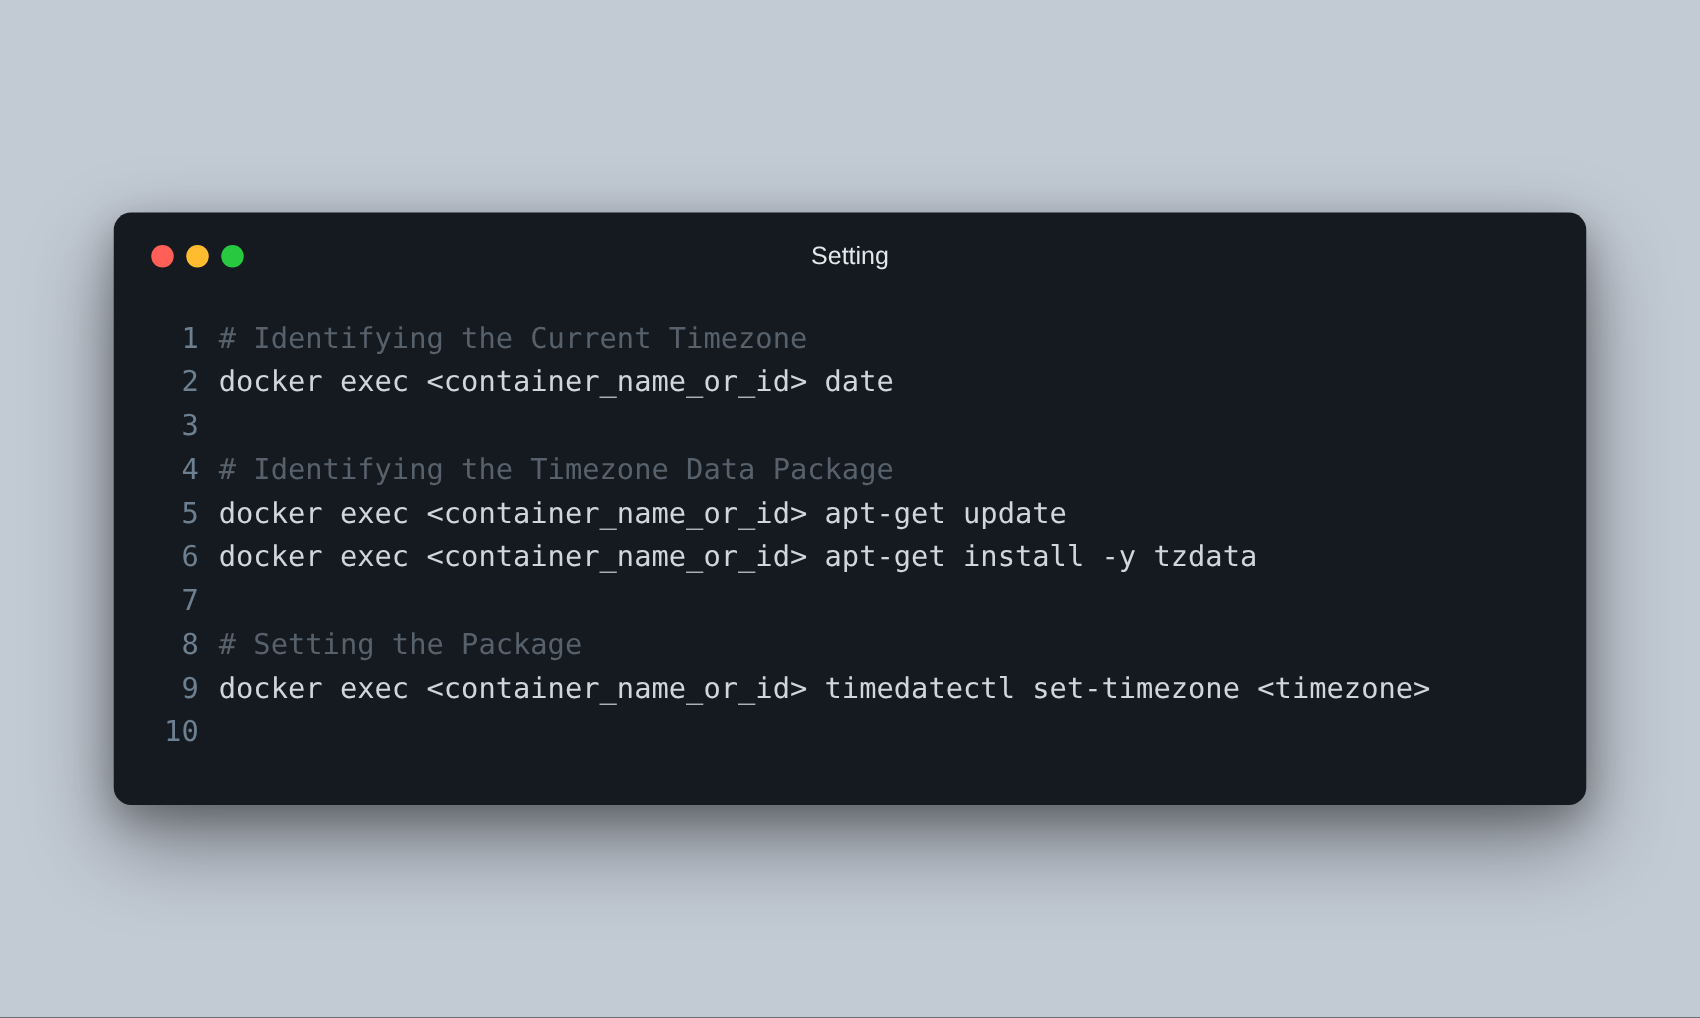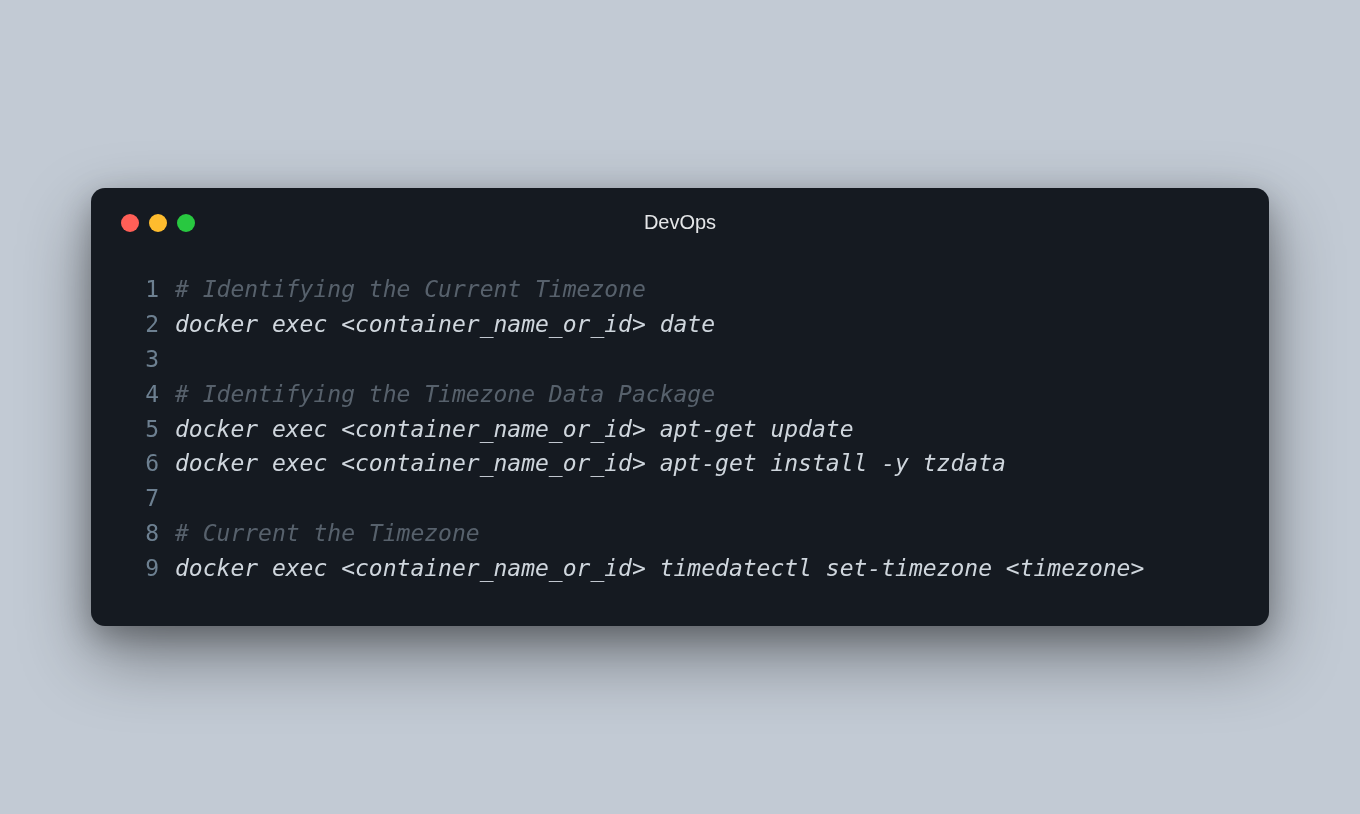--- a/index.html
+++ b/index.html
@@ -66,37 +66,36 @@
       text-align: right;
       padding-right: 16px;
       color: #6d8091;
       user-select: none;
       flex-shrink: 0;
     }
     .code {
       white-space: pre-wrap;
       word-break: break-word;
       flex: 1;
-      font-style: italic;
     }
     .comment {
       color: #57616c;
     }
   </style>
 </head>
 <body>
 
 <div class="window">
   <div class="titlebar">
     <div class="traffic-lights">
       <div class="light red"></div>
       <div class="light yellow"></div>
       <div class="light green"></div>
     </div>
-    <div class="title">DevOps</div>
+    <div class="title">Setting</div>
   </div>
   <div class="editor" id="editor">
       <div class="line">
         <div class="gutter">1</div>
         <div class="code comment"># Identifying the Current Timezone</div>
       </div>
       <div class="line">
         <div class="gutter">2</div>
         <div class="code">docker exec &lt;container_name_or_id&gt; date</div>
       </div>
@@ -115,20 +114,24 @@
       <div class="line">
         <div class="gutter">6</div>
         <div class="code">docker exec &lt;container_name_or_id&gt; apt-get install -y tzdata</div>
       </div>
       <div class="line">
         <div class="gutter">7</div>
         <div class="code"></div>
       </div>
       <div class="line">
         <div class="gutter">8</div>
-        <div class="code comment"># Current the Timezone</div>
+        <div class="code comment"># Setting the Package</div>
       </div>
       <div class="line">
         <div class="gutter">9</div>
         <div class="code">docker exec &lt;container_name_or_id&gt; timedatectl set-timezone &lt;timezone&gt;</div>
       </div>
+      <div class="line">
+        <div class="gutter">10</div>
+        <div class="code"></div>
+      </div>
     </div>
 </div>
 
 </body></html>

